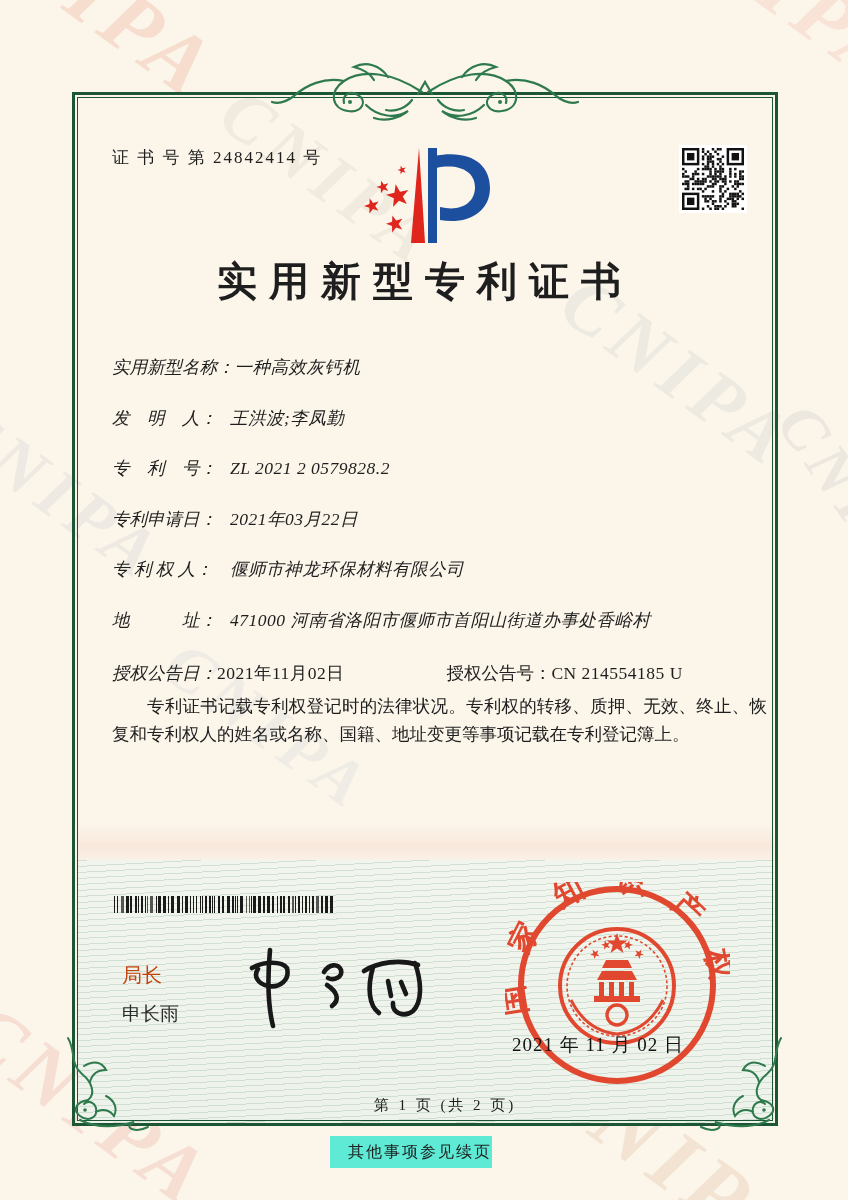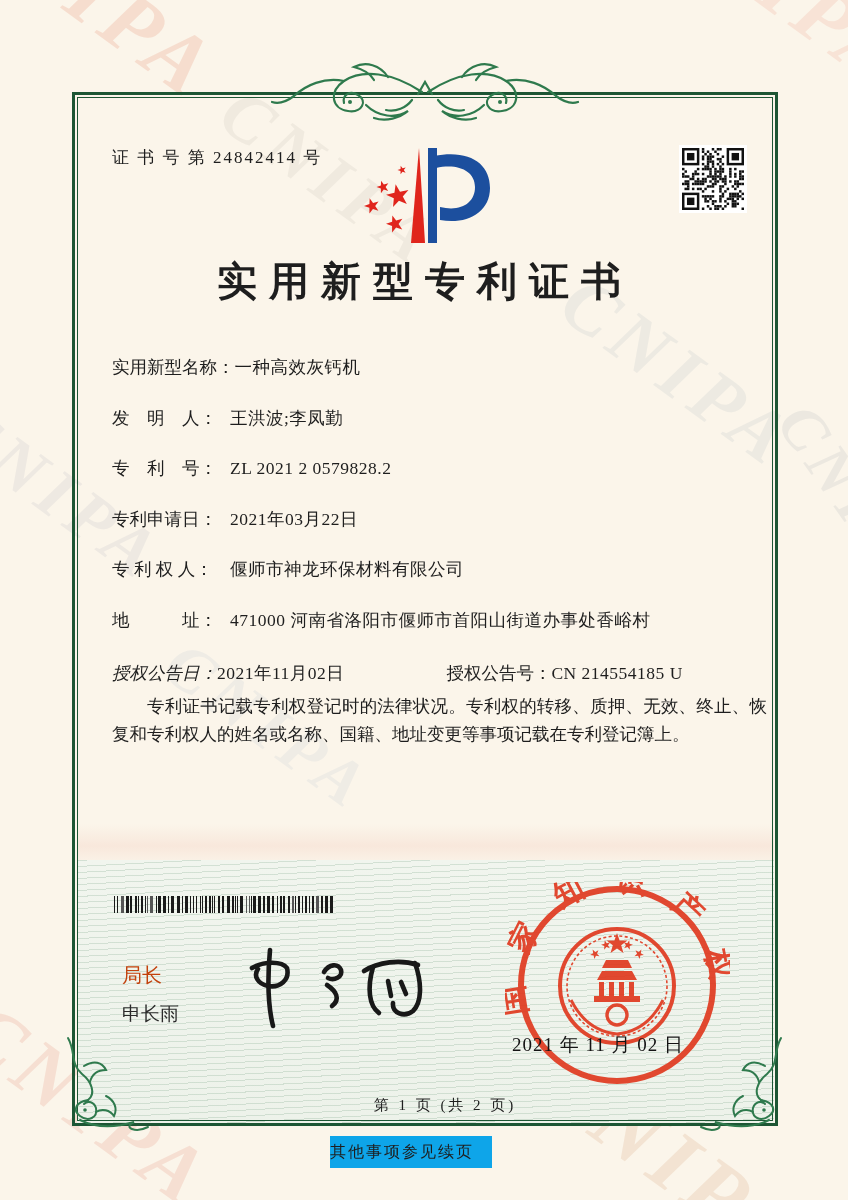--- a/index.html
+++ b/index.html
@@ -38,42 +38,42 @@
   
   .cert-no{ position:absolute; left:112px; top:146px; font-size:17px; letter-spacing:2px; }
   .logo{ position:absolute; left:348px; top:144px; }
   .qr{ position:absolute; left:679px; top:145px; width:68px; height:68px; background:#fff; }
   .title{
     position:absolute; left:72px; top:254px; width:706px; text-align:center;
     font-size:40px; font-weight:bold; letter-spacing:12px;
   }
   
   .fields{ position:absolute; left:112px; top:355px; width:560px; font-size:17.5px; }
-  .field-row{ height:50.5px; }
+  .field-row{ height:50.5px;font-style:italic; }
   .flabel{ display:inline-block; min-width:118px; white-space:pre; }
   .fvalue{ letter-spacing:.5px; }
   .grant-row{ position:absolute; left:112px; top:661px; font-size:17.5px; width:660px; }
   .grant-first{ display:inline-block; width:330px; }
   
   .body-text{ position:absolute; left:112px; top:692px; width:655px; font-size:17.5px; line-height:28px; text-align:justify; }
   .body-text p{ margin:0; text-indent:2em; }
   
   .barcode{ position:absolute; left:114px; top:896px; }
   .signer-title{ position:absolute; left:122px; top:962px; font-size:20px; font-family:"Liberation Sans","DejaVu Sans",sans-serif; color:#c2410c;text-align:right; }
   .signer-name { position:absolute; left:122px; top:1001px; font-size:19px; font-family:"Liberation Sans","DejaVu Sans",sans-serif; color:#2a2a2a; }
   .signature{ position:absolute; left:228px; top:940px; }
   .seal{ position:absolute; left:505px; top:882px; }
   .seal-date{
     position:absolute; left:492px; top:1032px; width:212px; text-align:center;
     font-size:19px; letter-spacing:1px; color:#141414; z-index:6;
   }
   .footer-page{ position:absolute; left:72px; top:1096px; width:706px; text-align:center; font-size:15px; letter-spacing:3px;margin-left:20px; }
   .footer-note{
     position:absolute; left:330px; top:1136px; width:162px; height:32px;
-    background:#0ea5e9; text-align:left; line-height:32px; font-size:16px; letter-spacing:2px;
+    background:#5eead4; text-align:right; line-height:32px; font-size:16px; letter-spacing:2px;
   }
 </style>
 </head>
 <body>
 
 <div class="page">
 
   <div class="wm" style="left:-60px; top:-58px; font-size:86px; color:#f6ddce;">CNIPA</div>
   <div class="wm" style="left:636px; top:-64px; font-size:84px; color:#f8e3d6;">CNIPA</div>
   <div class="wm" style="left:205px; top:138px; font-size:70px; color:#f0eadf;">CNIPA</div>

